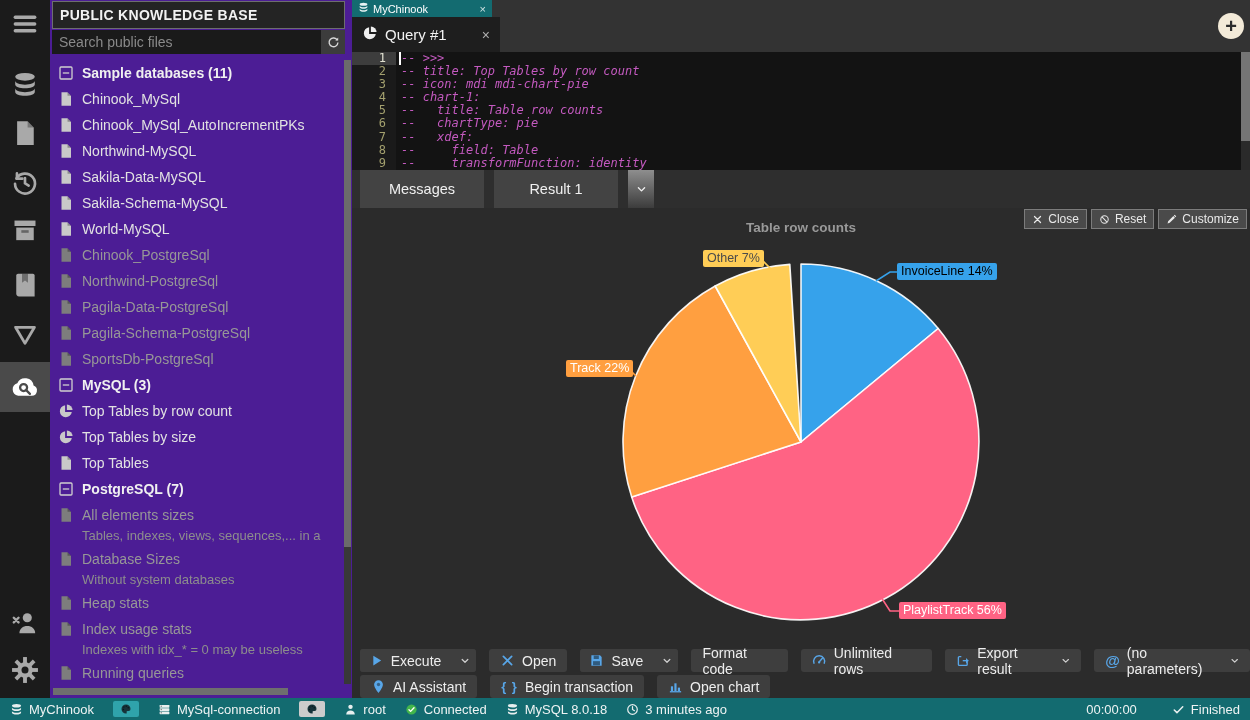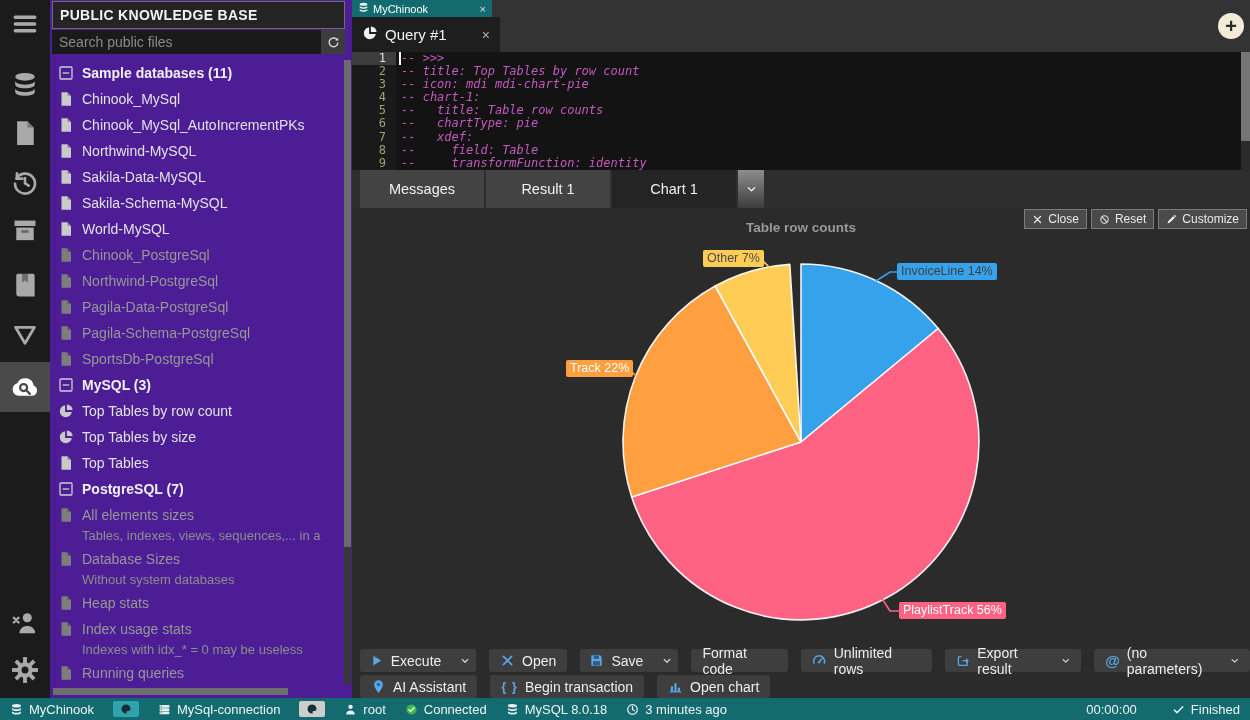--- a/index.html
+++ b/index.html
@@ -54,21 +54,21 @@
   #editor{left:352px;top:52px;width:898px;height:118px;background:#131313;overflow:hidden;cursor:text;}
   .ed-line{display:flex;height:13.1px;font-family:"DejaVu Sans Mono",monospace;font-size:12px;line-height:13.1px;}
   .ed-num{width:34px;text-align:right;padding-right:10px;color:#a3a06e;background:#1a1a1a;flex:0 0 auto;}
   .ed-line.active .ed-num{background:#3d3d3d;color:#e0e0d0;}
   .ed-code{white-space:pre;color:#c45ac0;font-style:italic;position:relative;padding-left:5px;}
   .caret{position:absolute;left:3px;top:0;width:2px;height:13px;background:#ffffff;}
   #ed-scroll{position:absolute;right:0;top:0;width:9px;height:118px;background:#2a2a2a;}
   #ed-scroll .thumb{position:absolute;top:0;left:0;width:9px;height:75%;background:#757575;}
 
   
-  #rtabs{left:352px;top:170px;width:898px;height:38px;background:#2e2e2e;display:flex;align-items:stretch;padding-left:8px;box-sizing:border-box;gap:2px;}
+  #rtabs{left:352px;top:170px;width:898px;height:38px;background:#2e2e2e;display:flex;align-items:stretch;padding-left:8px;box-sizing:border-box;gap:10px;}
   .rtab{min-width:70px;padding:0 27px;background:#434343;color:#f0f0f0;font-size:14.5px;display:flex;align-items:center;justify-content:center;cursor:pointer;}
   .rtab.active{background:#242424;}
   #rtab-more{width:26px;background:linear-gradient(180deg,#8e8e8e,#3c3c3c);display:flex;align-items:center;justify-content:center;color:#f0f0f0;cursor:pointer;}
   #rtab-more svg{width:11px;height:11px;}
 
   
   #chart{left:352px;top:208px;width:898px;height:438px;background:#2b2b2b;}
   #chart-title{position:absolute;left:0;top:12px;width:898px;text-align:center;font-size:13.5px;font-weight:bold;color:#999999;}
   #chart-toolbar{position:absolute;top:1px;right:3px;display:flex;gap:4px;}
   .cbtn{height:18px;background:#4a4a4a;border:1px solid #7c7c7c;color:#e9e9e9;font-size:12px;display:flex;align-items:center;gap:5px;padding:0 7px;cursor:pointer;}
@@ -465,21 +465,20 @@
       <div class="ed-code">--     transformFunction: identity</div>
     </div>
     <div id="ed-scroll">
       <div class="thumb"></div>
     </div>
   </div>
 
 <div id="rtabs" class="abs">
     <div class="rtab">Messages</div>
     <div class="rtab">Result 1</div>
-    <div class="rtab active">Chart 1</div>
     <div id="rtab-more">
       <svg viewBox="0 0 16 16">
         <path d="M3.5 5.5L8 10l4.5-4.5" fill="none" stroke="currentColor" stroke-width="2" stroke-linecap="round" stroke-linejoin="round"></path>
       </svg>
     </div>
   </div>
 
 <div id="chart" class="abs">
     <svg id="pie-svg" width="898" height="438" viewBox="0 0 898 438">
       <path d="M449,234 L449.0,56.0 A178,178 0 0 1 586.2,120.5 Z" fill="#36A2EB" stroke="rgba(255,255,255,.92)" stroke-width="1.6" stroke-linejoin="round"></path>
@@ -506,21 +505,21 @@
         </svg>
         <span>Reset</span>
       </div>
       <div class="cbtn">
         <svg viewBox="0 0 16 16">
           <path fill="currentColor" d="M2.3 13.7l.8-3.1 7.6-7.6 2.3 2.3-7.6 7.6zM11.4 2.3l1.2-1.2 2.3 2.3-1.2 1.2z"></path>
         </svg>
         <span>Customize</span>
       </div>
     </div>
-<div class="pie-label" style="left: 545px; top: 55px; background: rgb(54, 162, 235); color: #404040;">InvoiceLine 14%</div>
+<div class="pie-label" style="left: 545px; top: 55px; background: rgb(54, 162, 235); color: #000000;">InvoiceLine 14%</div>
     <div class="pie-label" style="left: 547px; top: 394px; background: rgb(255, 99, 132); color: rgb(255, 255, 255);">PlaylistTrack 56%</div>
     <div class="pie-label" style="left: 214px; top: 152px; background: rgb(255, 159, 64); color: rgb(255, 255, 255);">Track 22%</div>
     <div class="pie-label" style="left: 351px; top: 42px; background: rgb(255, 205, 86); color: rgb(74, 74, 74);">Other 7%</div>
   </div>
 
 <div id="toolbar" class="abs">
   <div class="tb-row" id="tb-row1" style="top:3px;">
       <div class="tb-group">
         <div class="tbtn">
           <svg viewBox="0 0 16 16">

